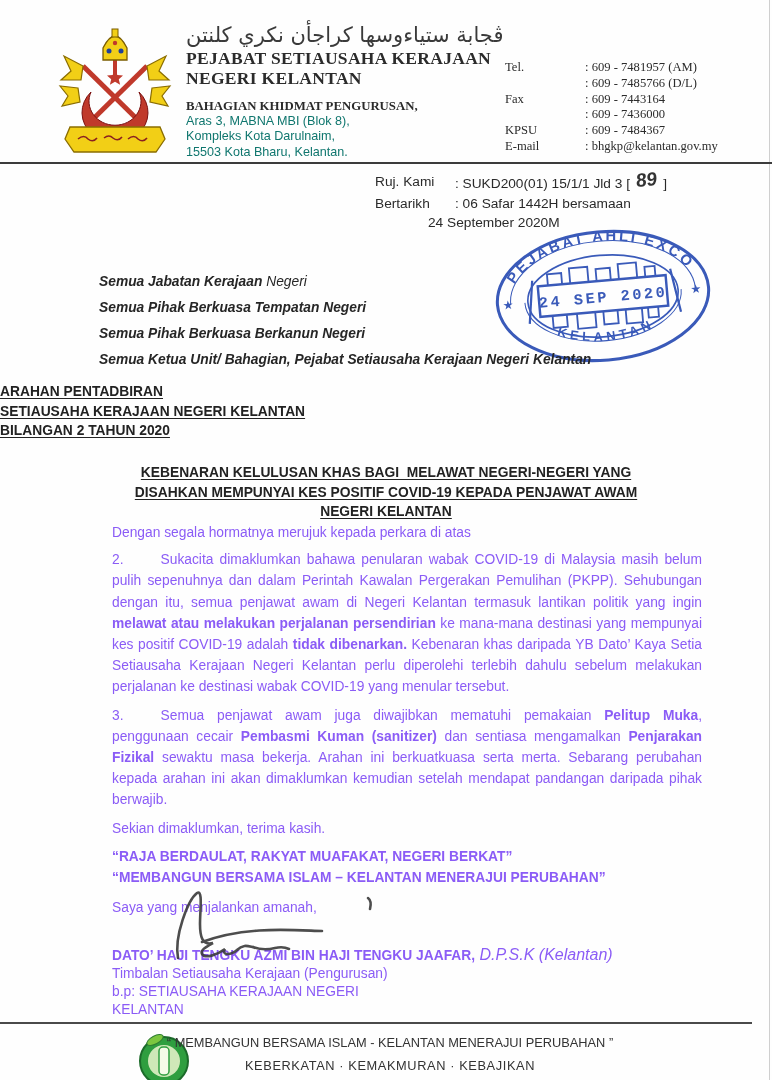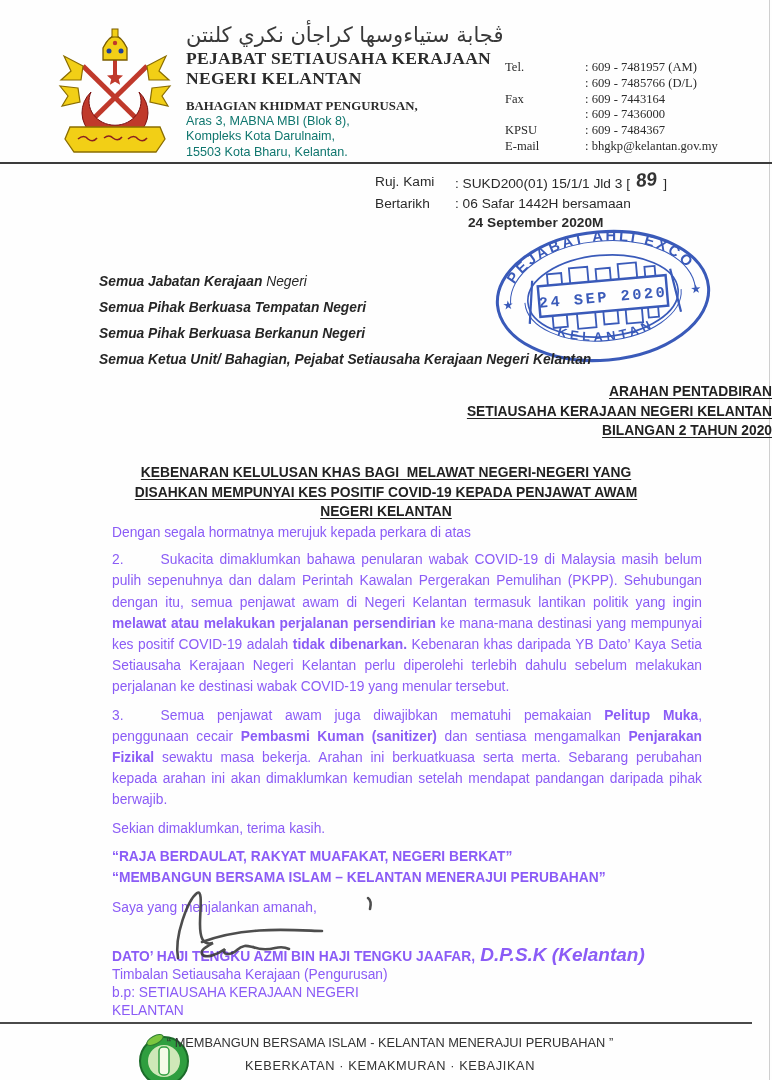--- a/index.html
+++ b/index.html
@@ -20,46 +20,46 @@
   .head-right{position:absolute;left:505px;top:60px;width:262px;font-family:"Liberation Serif",serif;font-size:12.6px;line-height:15.8px;color:#2b2b2b;}
   .crow{display:flex;}
   .clabel{display:inline-block;width:80px;flex:0 0 80px;}
   .head-rule{position:absolute;left:0;top:162px;width:772px;height:2px;background:#3c3c3c;}
 
   
   .ref{position:absolute;left:375px;top:172px;width:380px;font-size:13.7px;line-height:19.5px;color:#2a2a2a;}
   .rrow{display:flex;}
   .rlabel{flex:0 0 80px;}
   .hand{display:inline-block;font-size:19px;font-weight:bold;color:#333;transform:rotate(-5deg) skewX(-6deg);position:relative;top:-2px;margin:0 6px;}
-  .ref-date2{margin-left:93px;font-weight:bold;}
+  .ref-date2{margin-left:53px;}
 
   
   .stamp{position:absolute;left:492px;top:226px;width:222px;height:140px;transform:rotate(-5deg);opacity:.92;}
 
   
   .recipients{position:absolute;left:99px;top:269px;width:600px;font-size:13.8px;font-style:italic;color:#262626;}
   .recipients .rcp{height:26px;line-height:26px;}
 
   
-  .heading{position:absolute;left:0;top:382px;width:772px;text-align:right;font-size:13.8px;font-weight:bold;line-height:19.6px;color:#222;}
+  .heading{position:absolute;left:0;top:382px;width:772px;text-align:left;font-size:13.8px;font-weight:bold;line-height:19.6px;color:#222;}
   .subject{position:absolute;left:110px;top:463px;width:552px;text-align:center;font-size:13.8px;font-weight:bold;line-height:19.6px;color:#222;}
   .uline{text-decoration:underline;text-underline-offset:2px;white-space:pre-wrap;}
 
   
   .doc-body{position:absolute;left:112px;top:522px;width:590px;font-size:13.8px;line-height:21.2px;color:#8b5cf6;}
   .doc-body p{margin:0;}
   .salutation{margin-bottom:6px !important;}
   .para{text-align:justify;margin-bottom:7px !important;}
   .pnum{display:inline;}
   .ptab{display:inline-block;width:37px;}
   .closing{margin-bottom:8px !important;}
   .slogans{font-weight:bold;line-height:20.8px;margin-bottom:9px !important;}
   .sign-intro{margin-bottom:26px !important;}
   .sig-name{font-weight:bold;font-size:13.8px;line-height:19px;}
-  .sig-hon{font-weight:bold;font-style:italic;font-size:19px;}
+  .sig-hon{font-weight:normal;font-style:italic;font-size:16px;}
   .sig-line{line-height:18.3px;}
   .signature-svg{position:absolute;left:150px;top:884px;width:240px;height:80px;pointer-events:none;}
 
   
   .footer-rule{position:absolute;left:0;top:1022px;width:752px;height:2px;background:#4a4a4a;}
   .footer-logo{position:absolute;left:137px;top:1033px;width:54px;height:54px;}
   .footer-text{position:absolute;left:120px;top:1031px;width:540px;text-align:center;color:#333;}
   .motto{font-size:12.8px;line-height:23px;}
   .values{font-size:12.8px;letter-spacing:.6px;line-height:23px;}
 </style>

